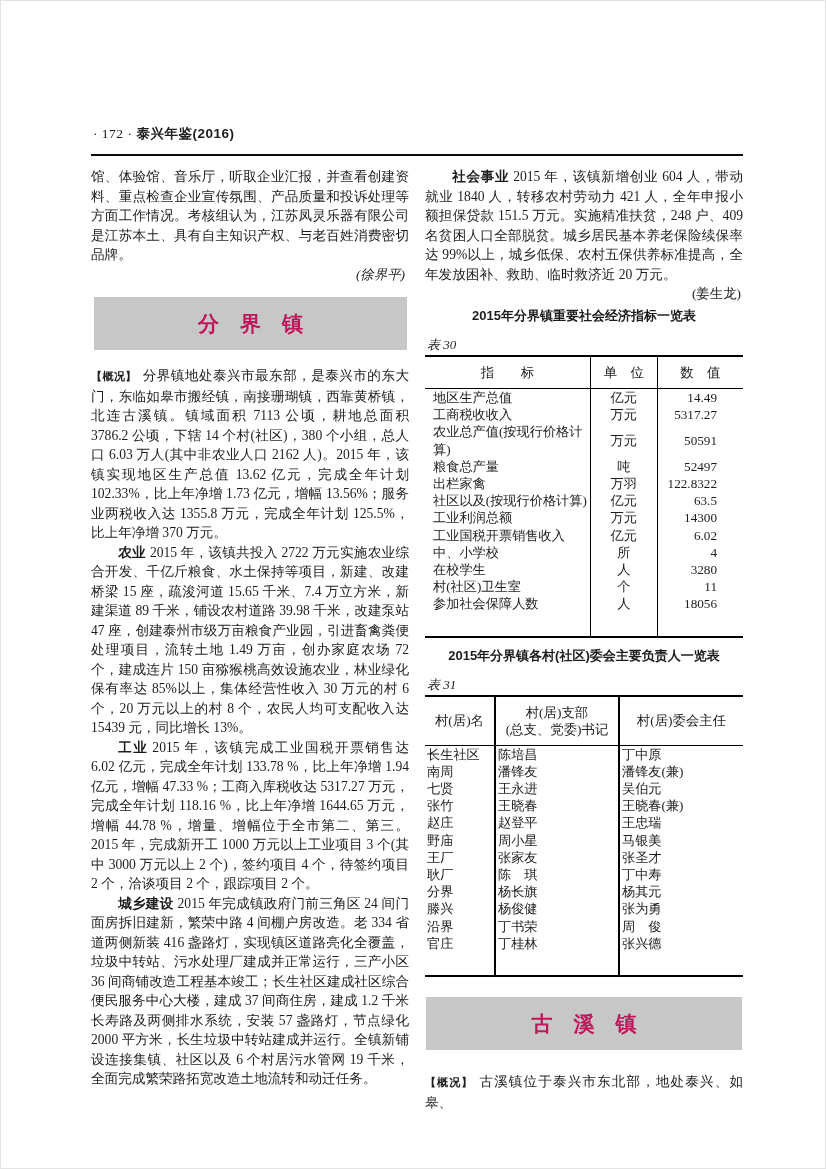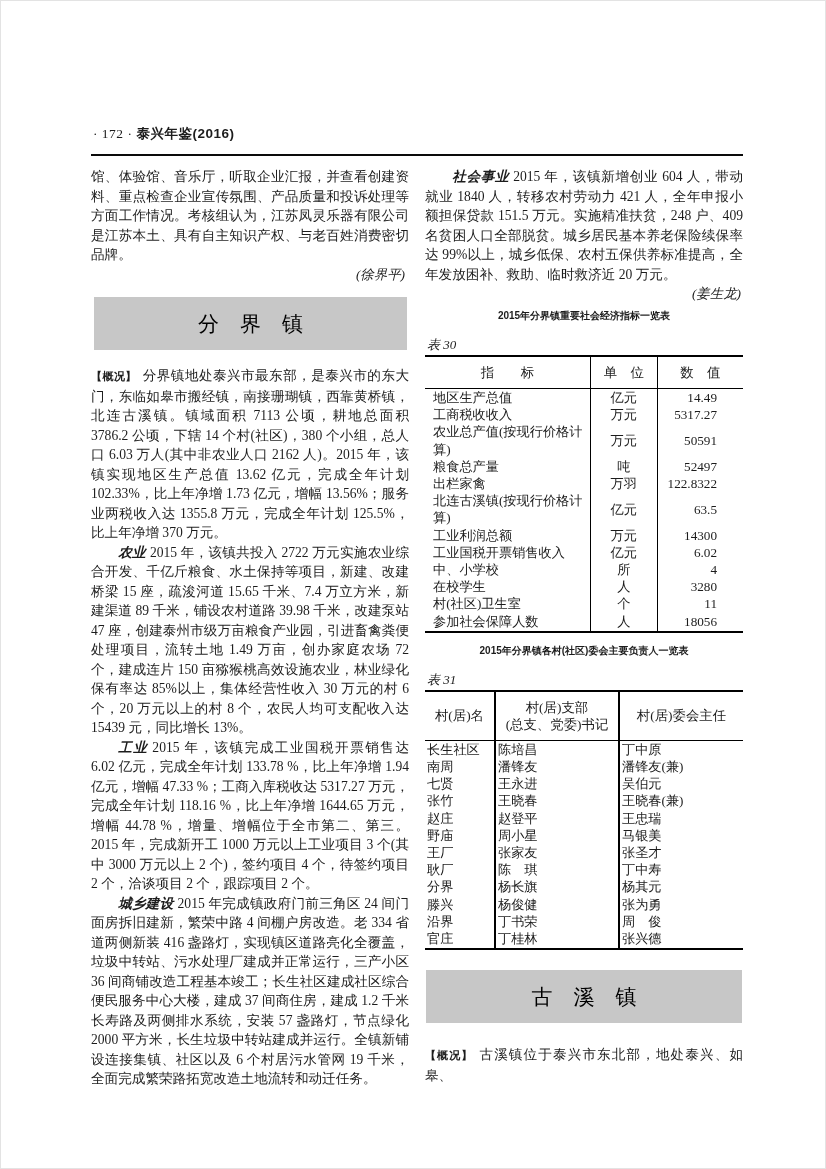--- a/index.html
+++ b/index.html
@@ -46,55 +46,53 @@
   }
   .indent { text-indent: 2em; }
   .lbl-bracket {
     font-weight: bold;
     font-family: "Liberation Sans", "DejaVu Sans", sans-serif;
     font-size: 11px;
     margin-right: 6px;
   }
   .lbl-sub {
     font-weight: bold;
-    font-style: italic;
     margin-right: 4px;
   }
   .byline {
     text-align: right;
     font-style: italic;
     font-size: 13.4px;
     padding-right: 4px;
     line-height: 19.5px;
   }
   .byline-inline {
     float: right;
-    font-style: italic;
     font-size: 13.4px;
     padding-right: 2px;
   }
   
   .section-banner {
     background: #c7c7c7;
     height: 53px;
     margin: 13px 2px 16px 3px;
     display: flex;
     align-items: center;
     justify-content: center;
     font-family: "Liberation Sans", "DejaVu Sans", sans-serif;
-    font-weight: normal;
+    font-weight: bold;
     font-size: 21px;
-    color: #000000;
+    color: #be185d;
   }
   
   .tbl-title {
     text-align: center;
     font-family: "Liberation Sans", "DejaVu Sans", sans-serif;
     font-weight: bold;
-    font-size: 10px;
+    font-size: 13px;
     margin-top: 22px;
     line-height: 20px;
   }
   .tbl-label {
     font-style: italic;
     font-size: 13px;
     margin: 11px 0 3px 2px;
     line-height: 15px;
   }
   
@@ -111,21 +109,21 @@
     border-bottom: 1.2px solid #000;
     padding: 7px 2px;
     text-align: center;
     line-height: 17px;
   }
   table.data-tbl td {
     line-height: 17.2px;
     padding: 0 2px;
   }
   table.data-tbl tbody tr:first-child td { padding-top: 0; }
-  table.data-tbl tbody tr:last-child td { padding-bottom: 1px; }
+  table.data-tbl tbody tr:last-child td { padding-bottom: 23px; }
   
   #table30 .c0, #table30 th.h0 { width: 52%; }
   #table30 .c1, #table30 th.h1 { width: 21%; }
   #table30 .c2, #table30 th.h2 { width: 27%; }
   #table30 th.h0, #table30 th.h1 { border-right: 1.2px solid #000; }
   #table30 td.c0 { text-align: left; padding-left: 8px; border-right: 1.2px solid #000; }
   #table30 td.c1 { text-align: center; border-right: 1.2px solid #000; }
   #table30 td.c2 { text-align: right; padding-right: 26px; }
   
   #table31 .c0, #table31 th.h0 { width: 22%; }
@@ -201,21 +199,21 @@
               <td class="c0">粮食总产量</td>
               <td class="c1">吨</td>
               <td class="c2">52497</td>
             </tr>
             <tr>
               <td class="c0">出栏家禽</td>
               <td class="c1">万羽</td>
               <td class="c2">122.8322</td>
             </tr>
             <tr>
-              <td class="c0">北连古溪镇(按现行价格计算)</td>
+              <td class="c0">社区以及(按现行价格计算)</td>
               <td class="c1">亿元</td>
               <td class="c2">63.5</td>
             </tr>
             <tr>
               <td class="c0">工业利润总额</td>
               <td class="c1">万元</td>
               <td class="c2">14300</td>
             </tr>
             <tr>
               <td class="c0">工业国税开票销售收入</td>

